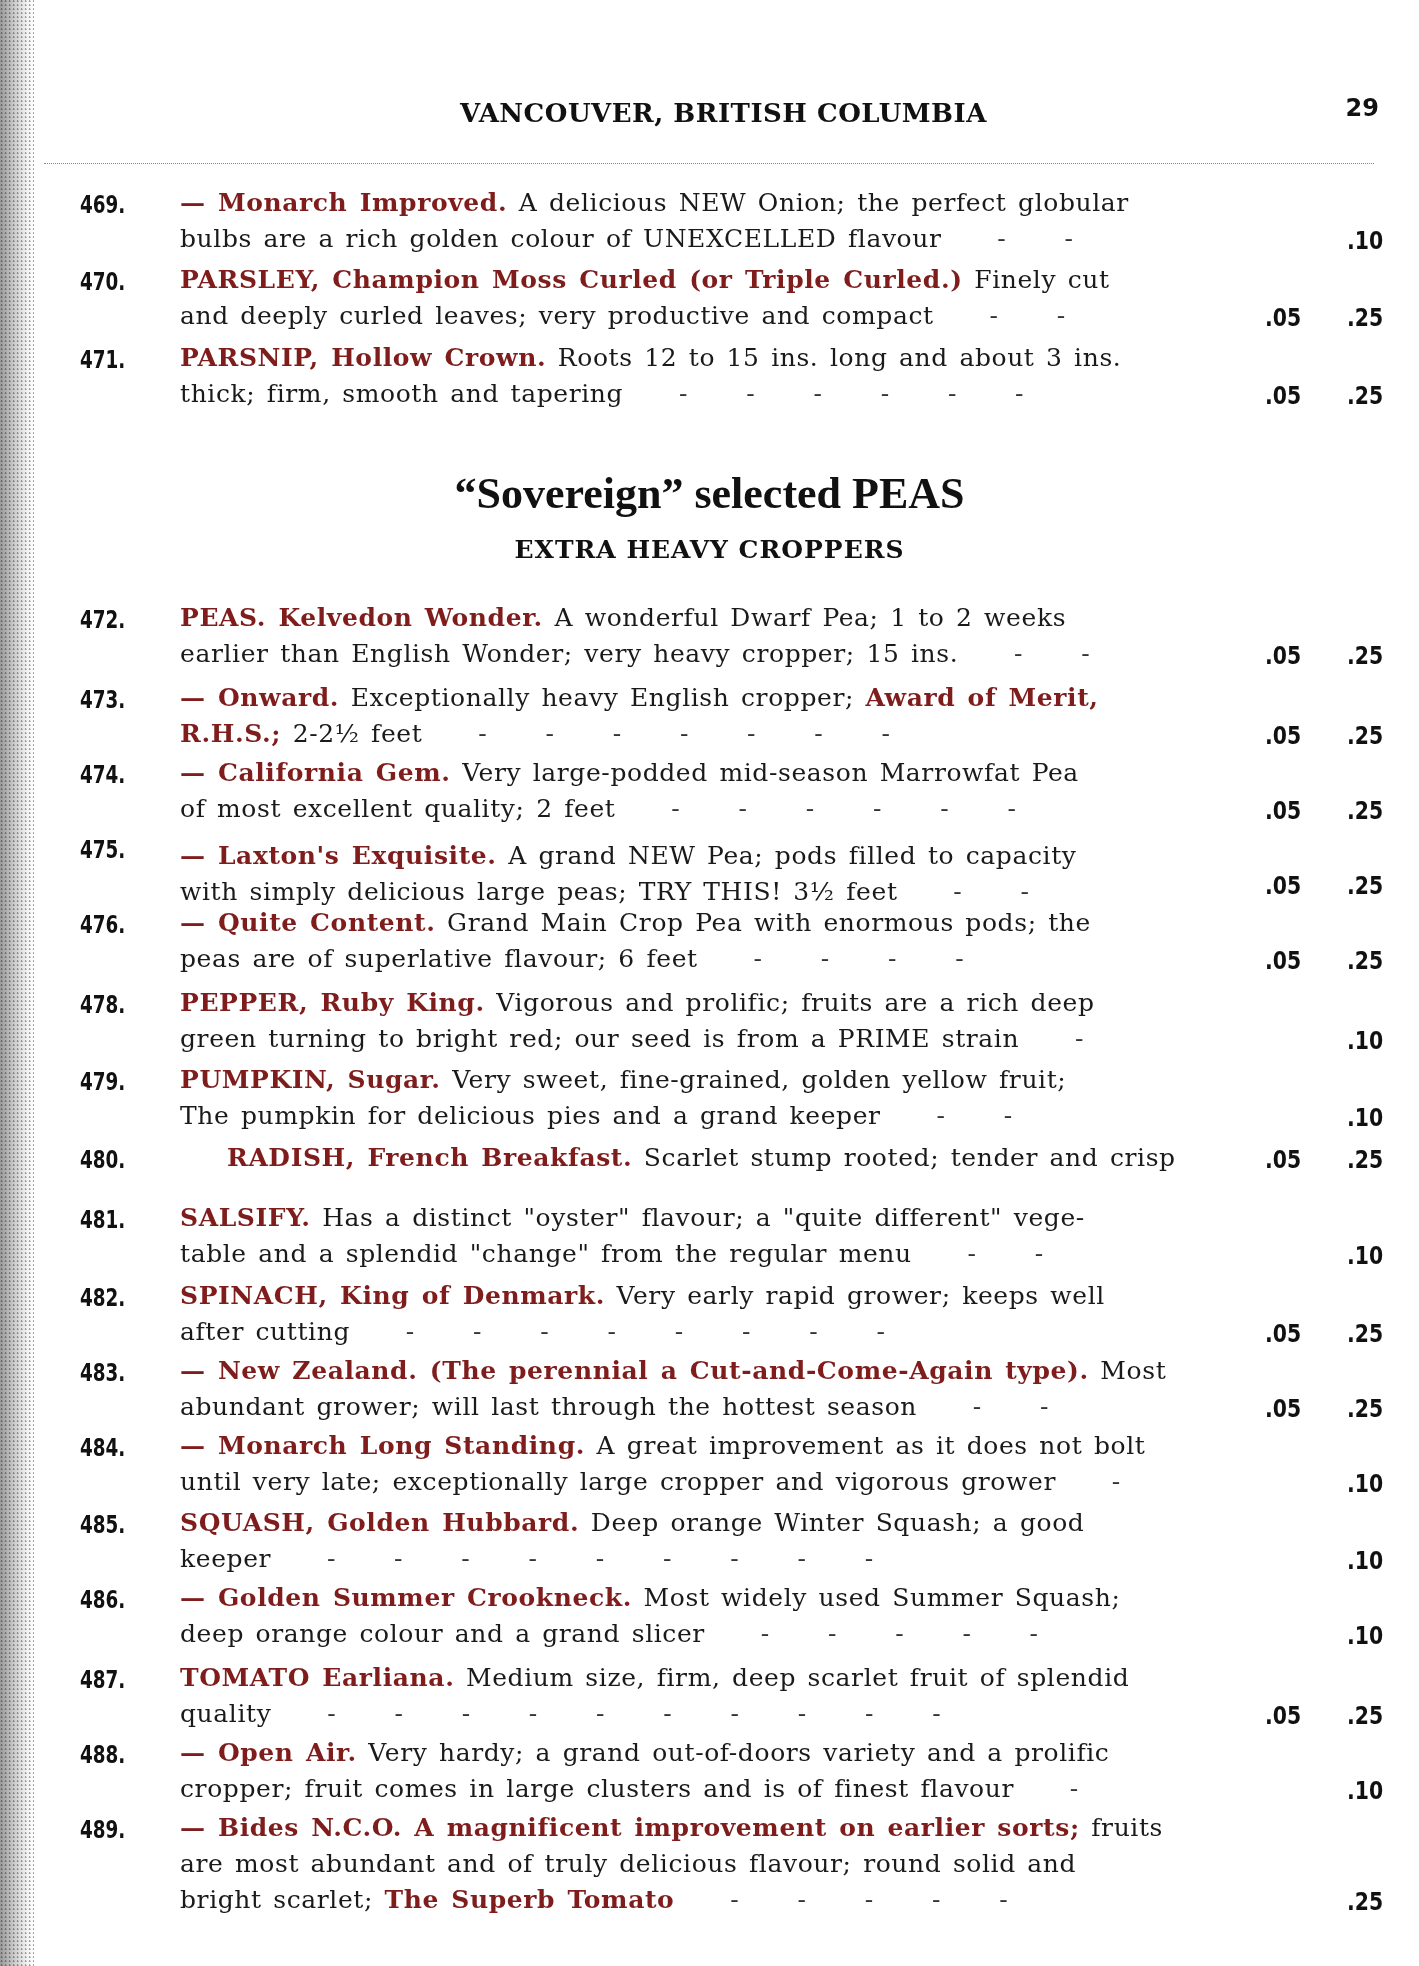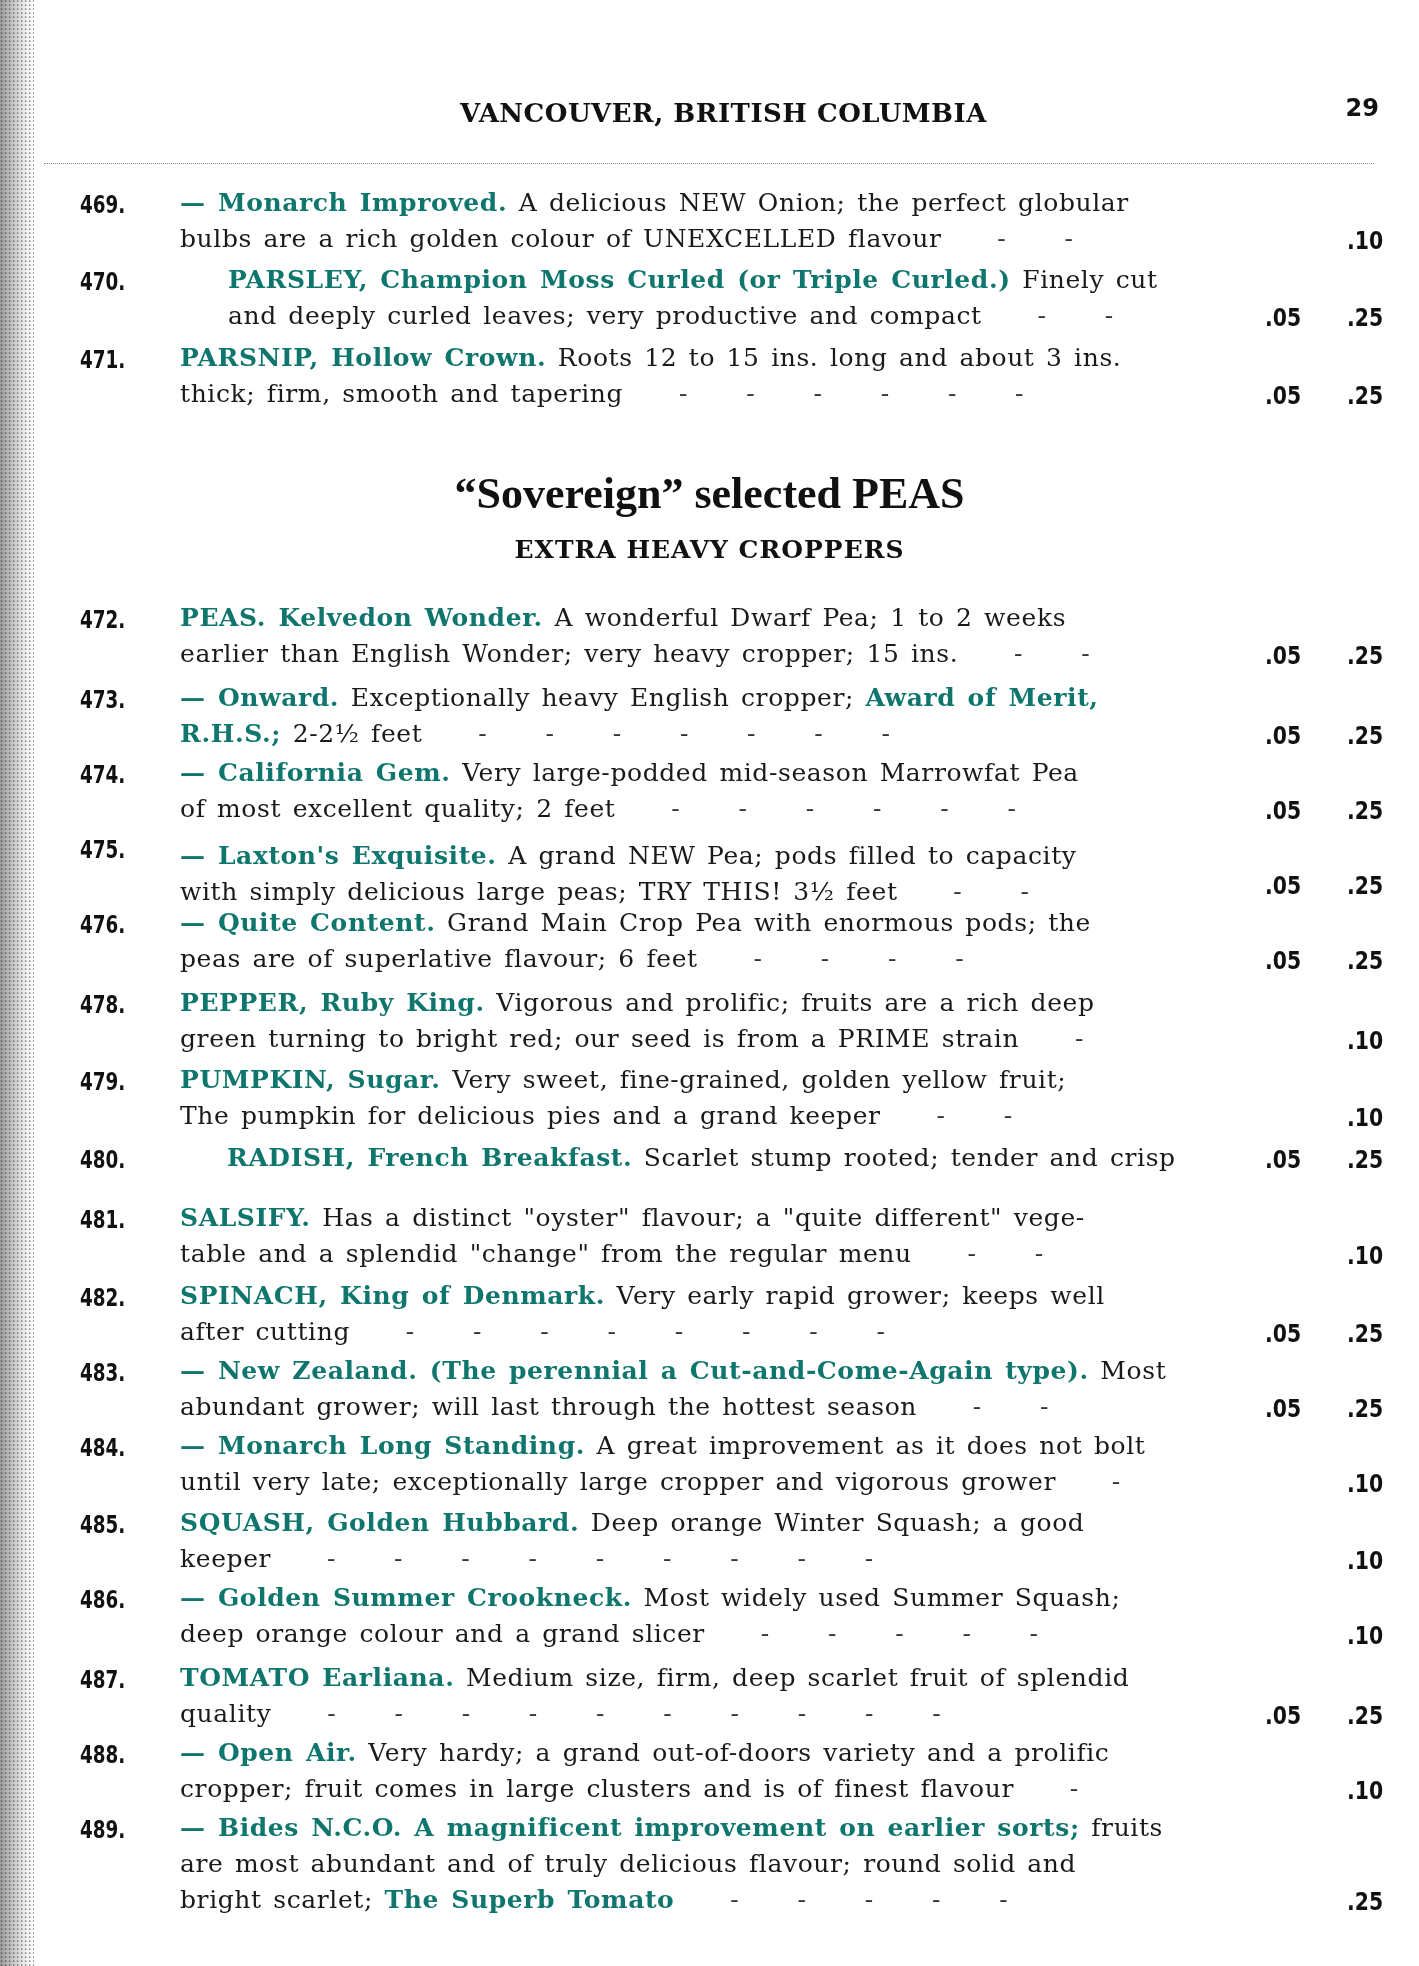--- a/index.html
+++ b/index.html
@@ -36,21 +36,21 @@
     position: absolute; left: 80px; top: 6px; width: 80px;
     font-family: "DejaVu Sans Condensed", "DejaVu Sans", sans-serif;
     font-weight: bold; font-size: 24px; transform: scaleX(0.85); transform-origin: left;
   }
   .text {
     position: absolute; left: 180px; width: 1050px;
     font-family: "DejaVu Serif", serif; font-size: 25px; line-height: 36px;
     color: #1a1a1a; letter-spacing: 0.6px; word-spacing: 3px;
   }
   .text .line { display: block; white-space: nowrap; height: 36px; }
-  .b { font-weight: bold; font-family: "DejaVu Serif", serif; color: #0f766e; }
+  .b { font-weight: bold; font-family: "DejaVu Serif", serif; color: #7f1d1d; }
   .leaders { color: #333; letter-spacing: 3px; }
   .price {
     position: absolute; font-family: "DejaVu Sans", sans-serif; font-weight: bold;
     font-size: 24px; transform: scaleX(0.85); transform-origin: left;
   }
   .p1 { left: 1265px; }
   .p2 { left: 1347px; }
   .section-title {
     position: absolute; left: 0; width: 1419px; top: 468px; text-align: center;
     font-family: "Liberation Serif", serif; font-weight: bold; font-size: 44px;
@@ -78,21 +78,21 @@
     <div class="entry" style="top: 185px;">
       <span class="num">469.</span>
       <div class="text" style="top: 0px;">
         <span class="line"><span class="b">— Monarch Improved.</span><span> A delicious NEW Onion; the perfect globular</span></span>
         <span class="line"><span>bulbs are a rich golden colour of UNEXCELLED flavour</span><span class="leaders" style="white-space: pre;">    -    -</span></span>
       </div>
       <span class="price p2" style="top: 42px;">.10</span>
     </div>
     <div class="entry" style="top: 262px;">
       <span class="num">470.</span>
-      <div class="text" style="top: 0px; margin-left: 48px;">
+      <div class="text" style="top: 0px;">
         <span class="line"><span class="b">PARSLEY, Champion Moss Curled (or Triple Curled.)</span><span> Finely cut</span></span>
         <span class="line"><span>and deeply curled leaves; very productive and compact</span><span class="leaders" style="white-space: pre;">    -    -</span></span>
       </div>
       <span class="price p1" style="top: 42px;">.05</span>
       <span class="price p2" style="top: 42px;">.25</span>
     </div>
     <div class="entry" style="top: 340px;">
       <span class="num">471.</span>
       <div class="text" style="top: 0px;">
         <span class="line"><span class="b">PARSNIP, Hollow Crown.</span><span> Roots 12 to 15 ins. long and about 3 ins.</span></span>

